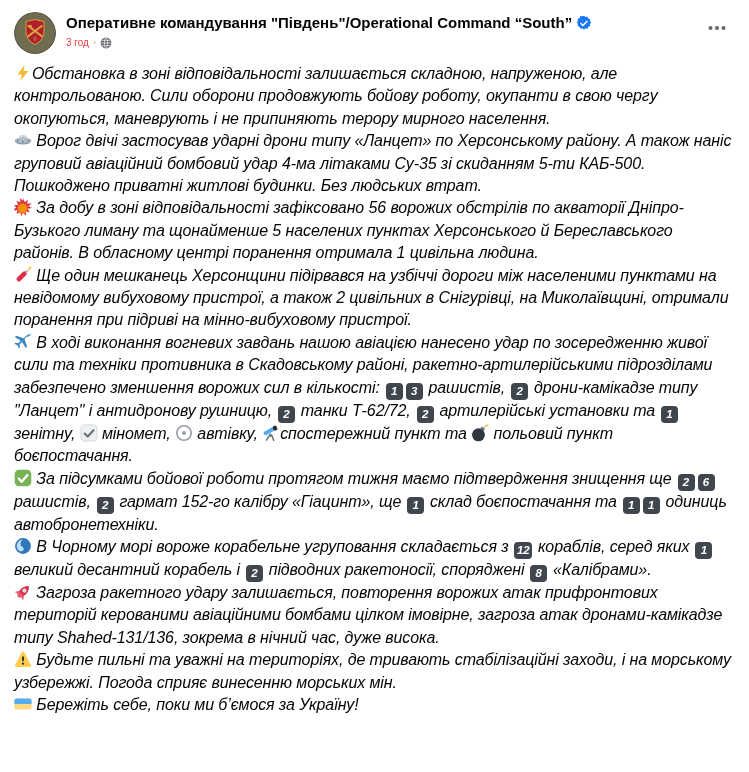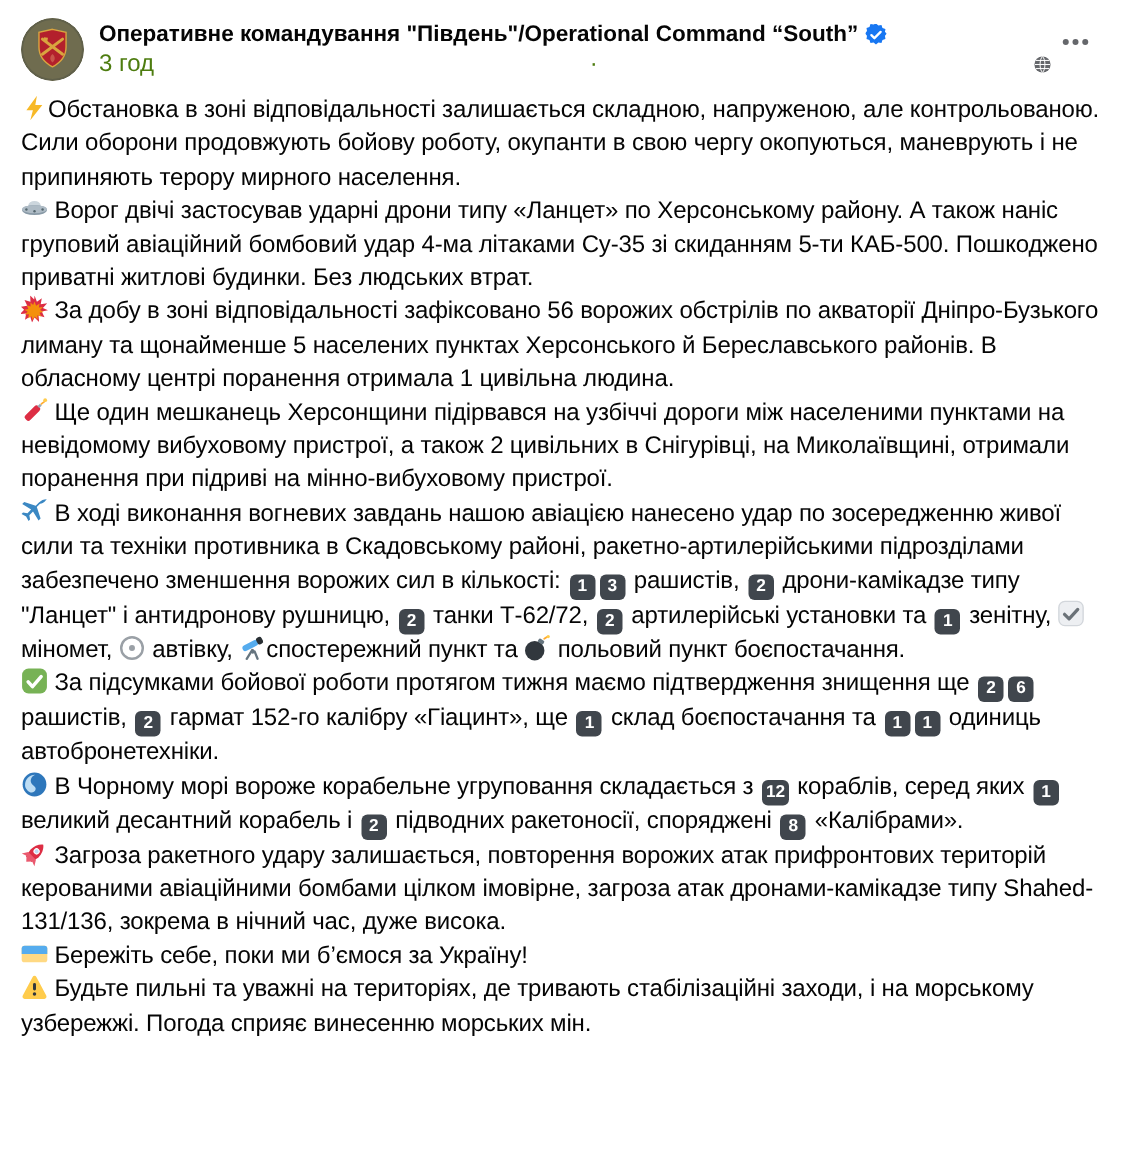--- a/index.html
+++ b/index.html
@@ -6,26 +6,26 @@
   body{width:749px;font-family:"Liberation Sans",sans-serif;-webkit-font-smoothing:antialiased;}
   .card{width:749px;min-height:772px;background:#ffffff;box-sizing:border-box;}
   .header{display:flex;align-items:flex-start;padding:12px 16px 4px 14px;}
   .avatar{width:42px;height:42px;border-radius:50%;overflow:hidden;flex:0 0 42px;cursor:pointer;}
   .avatar svg{display:block;width:100%;height:100%;}
   .hinfo{margin-left:10px;flex:1;min-width:0;padding-top:1px;}
   .name-row{display:flex;align-items:center;gap:5px;flex-wrap:nowrap;}
   .page-name{font-size:15px;font-weight:700;color:#050505;line-height:19px;cursor:pointer;white-space:nowrap;}
   .badge{width:14px;height:14px;flex:0 0 14px;}
   .badge svg{display:block;width:100%;height:100%;}
-  .meta-row{display:flex;align-items:center;gap:4px;color:#4d7c0f;font-size:16px;line-height:16px;margin-top:3px;cursor:pointer;justify-content:space-between;}
+  .meta-row{display:flex;align-items:center;gap:4px;color:#ef4444;font-size:10px;line-height:16px;margin-top:3px;cursor:pointer;}
   .globe{width:12px;height:12px;display:inline-block;}
   .globe svg{display:block;width:100%;height:100%;}
   .menu{margin-left:auto;width:32px;height:32px;border-radius:50%;display:flex;align-items:center;justify-content:center;cursor:pointer;}
   .menu svg{width:20px;height:20px;display:block;}
-  .body{padding:5px 14px 16px 14px;font-size:16px;line-height:22.4px;color:#050505;letter-spacing:-0.1px;}
+  .body{padding:5px 14px 16px 14px;font-size:16px;line-height:22.4px;color:#050505;letter-spacing:-0.1px;font-style:italic;}
   .para{margin:0;word-wrap:break-word;}
   .ico{display:inline-block;width:18px;height:18px;vertical-align:-3px;}
   .ico svg{display:block;width:100%;height:100%;}
   .keycap{display:inline-block;min-width:12px;padding:0 2.5px;height:17px;line-height:17px;border-radius:4px;
           background:#40464D;color:#fff;font-size:11.5px;font-weight:700;text-align:center;
           vertical-align:-2px;margin:0 1.5px;font-family:"Liberation Sans",sans-serif;}
 </style>
 </head>
 <body>
 
@@ -124,22 +124,22 @@
             <path d="M3 10.5C3 6 6.2 2.8 10.5 2.8 7.6 4 6.5 6.8 7.7 9.1c1.2 2.3 4 2.4 3 5-1 2.6-4.6 2.3-6.3-.3C3.6 12.8 3 11.8 3 10.5z" fill="#BDDDF4"></path>
           </svg></span> В Чорному морі вороже корабельне угруповання складається з <span class="keycap">12</span> кораблів, серед яких <span class="keycap">1</span> великий десантний корабель і <span class="keycap">2</span> підводних ракетоносії, споряджені <span class="keycap">8</span> «Калібрами».</p>
       <p class="para"><span class="ico"><svg viewBox="0 0 20 20">
             <g transform="rotate(45 10 10)">
               <path d="M10 .8c2.6 2 4.1 5.6 4.1 9.2L13 16H7L5.9 10C5.9 6.4 7.4 2.8 10 .8z" fill="#DD2E44"></path>
               <circle cx="10" cy="7.8" r="1.9" fill="#BDDDF4" stroke="#ffffff" stroke-width="0.8"></circle>
               <path d="M6 12.5l-2.6 4.2L7 15.4l3 3.2 3-3.2 3.6 1.3-2.6-4.2" fill="#EA596E"></path>
             </g>
           </svg></span> Загроза ракетного удару залишається, повторення ворожих атак прифронтових територій керованими авіаційними бомбами цілком імовірне, загроза атак дронами-камікадзе типу Shahed-131/136, зокрема в нічний час, дуже висока.</p>
       <p class="para"><span class="ico"><svg viewBox="0 0 20 20">
-            <rect x="0.5" y="3.8" width="19" height="12.4" rx="2.2" fill="#FFD983"></rect>
-            <path d="M.5 10V6a2.2 2.2 0 012.2-2.2h14.6A2.2 2.2 0 0119.5 6v4z" fill="#55ACEE"></path>
-          </svg></span> Бережіть себе, поки ми б’ємося за Україну!</p>
-      <p class="para"><span class="ico"><svg viewBox="0 0 20 20">
             <path d="M10 1.6c.6 0 1.1.3 1.4.9l7.3 13.8c.6 1.2-.2 2.5-1.4 2.5H2.7c-1.2 0-2-1.3-1.4-2.5L8.6 2.5c.3-.6.8-.9 1.4-.9z" fill="#FFCC4D"></path>
             <rect x="8.9" y="7" width="2.2" height="5.6" rx="1.1" fill="#31373D"></rect>
             <circle cx="10" cy="15.1" r="1.3" fill="#31373D"></circle>
           </svg></span> Будьте пильні та уважні на територіях, де тривають стабілізаційні заходи, і на морському узбережжі. Погода сприяє винесенню морських мін.</p>
+      <p class="para"><span class="ico"><svg viewBox="0 0 20 20">
+            <rect x="0.5" y="3.8" width="19" height="12.4" rx="2.2" fill="#FFD983"></rect>
+            <path d="M.5 10V6a2.2 2.2 0 012.2-2.2h14.6A2.2 2.2 0 0119.5 6v4z" fill="#55ACEE"></path>
+          </svg></span> Бережіть себе, поки ми б’ємося за Україну!</p>
     </div>
 </div>
 
 </body></html>

